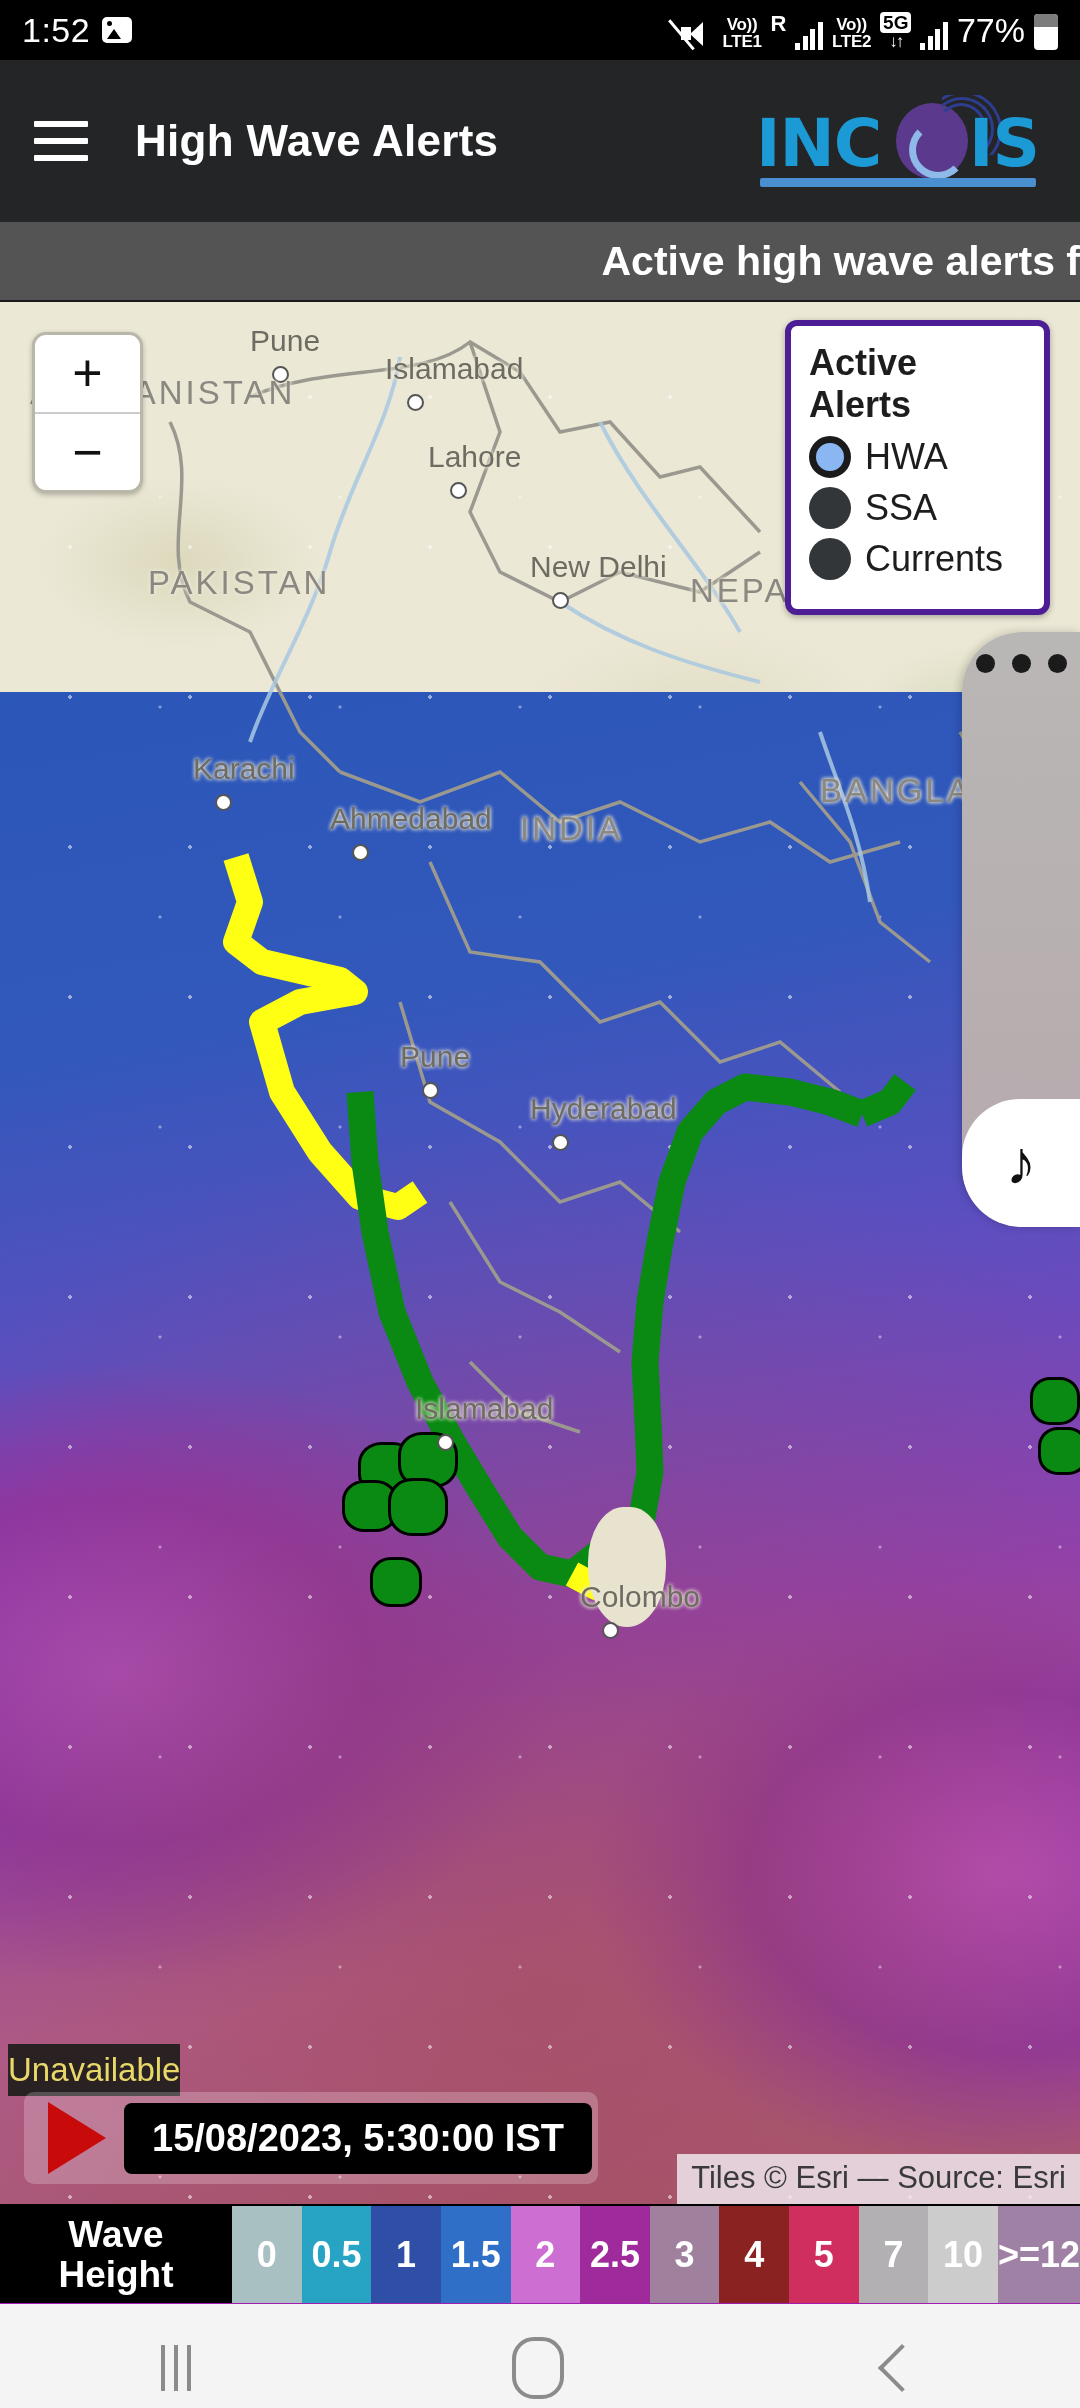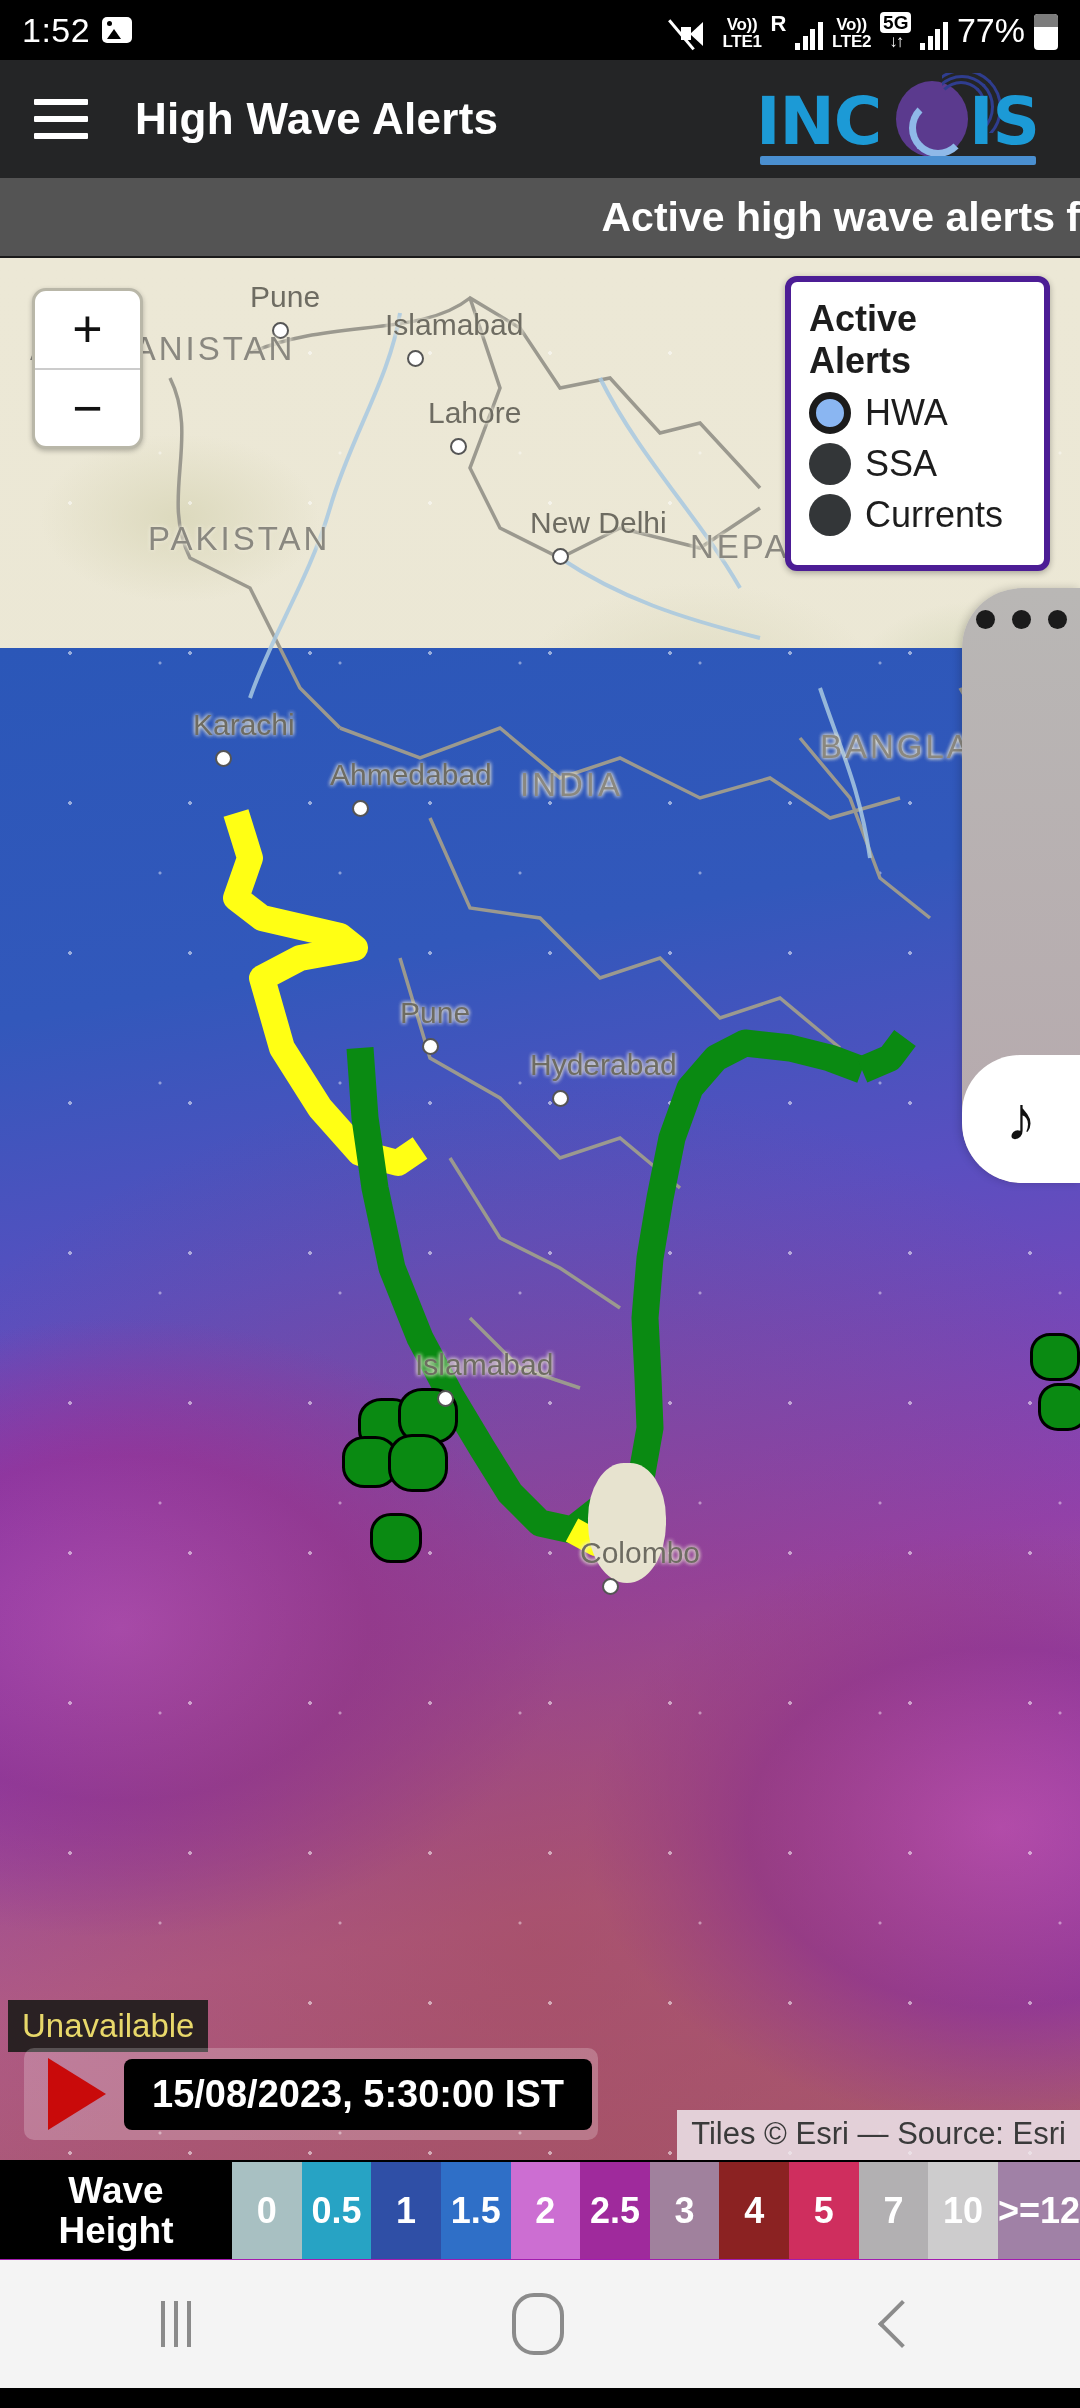--- a/index.html
+++ b/index.html
@@ -36,21 +36,21 @@
   .fiveg{display:flex;flex-direction:column;align-items:center;line-height:1;}
   .fiveg .tag{background:#fff;color:#000;font-size:19px;font-weight:700;border-radius:4px;
               padding:1px 3px;}
   .fiveg .arrows{color:#fff;font-size:17px;font-weight:700;letter-spacing:-2px;}
   .batt-pct{font-size:34px;color:#fff;font-weight:400;}
   .batt{width:24px;height:36px;border-radius:4px;background:#fff;position:relative;
         overflow:hidden;}
   .batt:before{content:"";position:absolute;top:0;left:0;right:0;height:13px;background:#7c7c7c;}
 
   
-  .appbar{height:118px;background:#242526;display:flex;align-items:center;padding:0 34px;
+  .appbar{height:162px;background:#242526;display:flex;align-items:center;padding:0 34px;
           box-sizing:border-box;}
   .hamb{width:54px;height:40px;display:flex;flex-direction:column;justify-content:space-between;
         cursor:pointer;}
   .hamb span{display:block;height:6px;background:#fff;border-radius:1px;}
   .app-title{color:#fff;font-size:44px;font-weight:700;margin-left:47px;letter-spacing:.3px;}
   .logo{margin-left:auto;position:relative;width:290px;height:100px;}
   .logo .txt{position:absolute;top:14px;left:0;font-size:66px;font-weight:800;color:#1c9ad6;
              letter-spacing:-1px;font-family:"DejaVu Sans",sans-serif;}
   .logo .circ{position:absolute;left:140px;top:12px;width:72px;height:76px;border-radius:50%;
              background:#5b3a8e;}
@@ -131,21 +131,21 @@
 
   
   .threat{position:absolute;right:30px;bottom:170px;width:268px;background:rgba(244,238,243,.93);
         border-radius:12px;padding:10px 14px;box-sizing:border-box;}
   .th-row{display:flex;align-items:center;gap:16px;margin:4px 0;}
   .sw{width:52px;height:38px;flex:none;}
   .th-label{font-size:36px;font-weight:700;color:#4a4a4a;}
 
   
   .unavail{position:absolute;left:8px;bottom:108px;background:#2a2123;color:#e8d86a;
-        font-size:33px;padding:7px 14px;}
+        font-size:33px;padding:7px 0;}
   .player{position:absolute;left:24px;bottom:20px;display:flex;align-items:center;
         background:rgba(255,255,255,.22);border-radius:10px;padding:6px;}
   .playbtn{width:94px;height:80px;display:flex;align-items:center;justify-content:center;cursor:pointer;}
   .playbtn i{width:0;height:0;border-top:36px solid transparent;border-bottom:36px solid transparent;
         border-left:58px solid #c90a0a;display:block;}
   .timebox{background:#000;color:#fff;font-size:38px;font-weight:700;padding:14px 28px;
         border-radius:8px;white-space:nowrap;}
 
   .attrib{position:absolute;right:0;bottom:0;background:rgba(240,235,240,.82);color:#3a3a3a;
         font-size:31px;padding:6px 14px 8px;}

